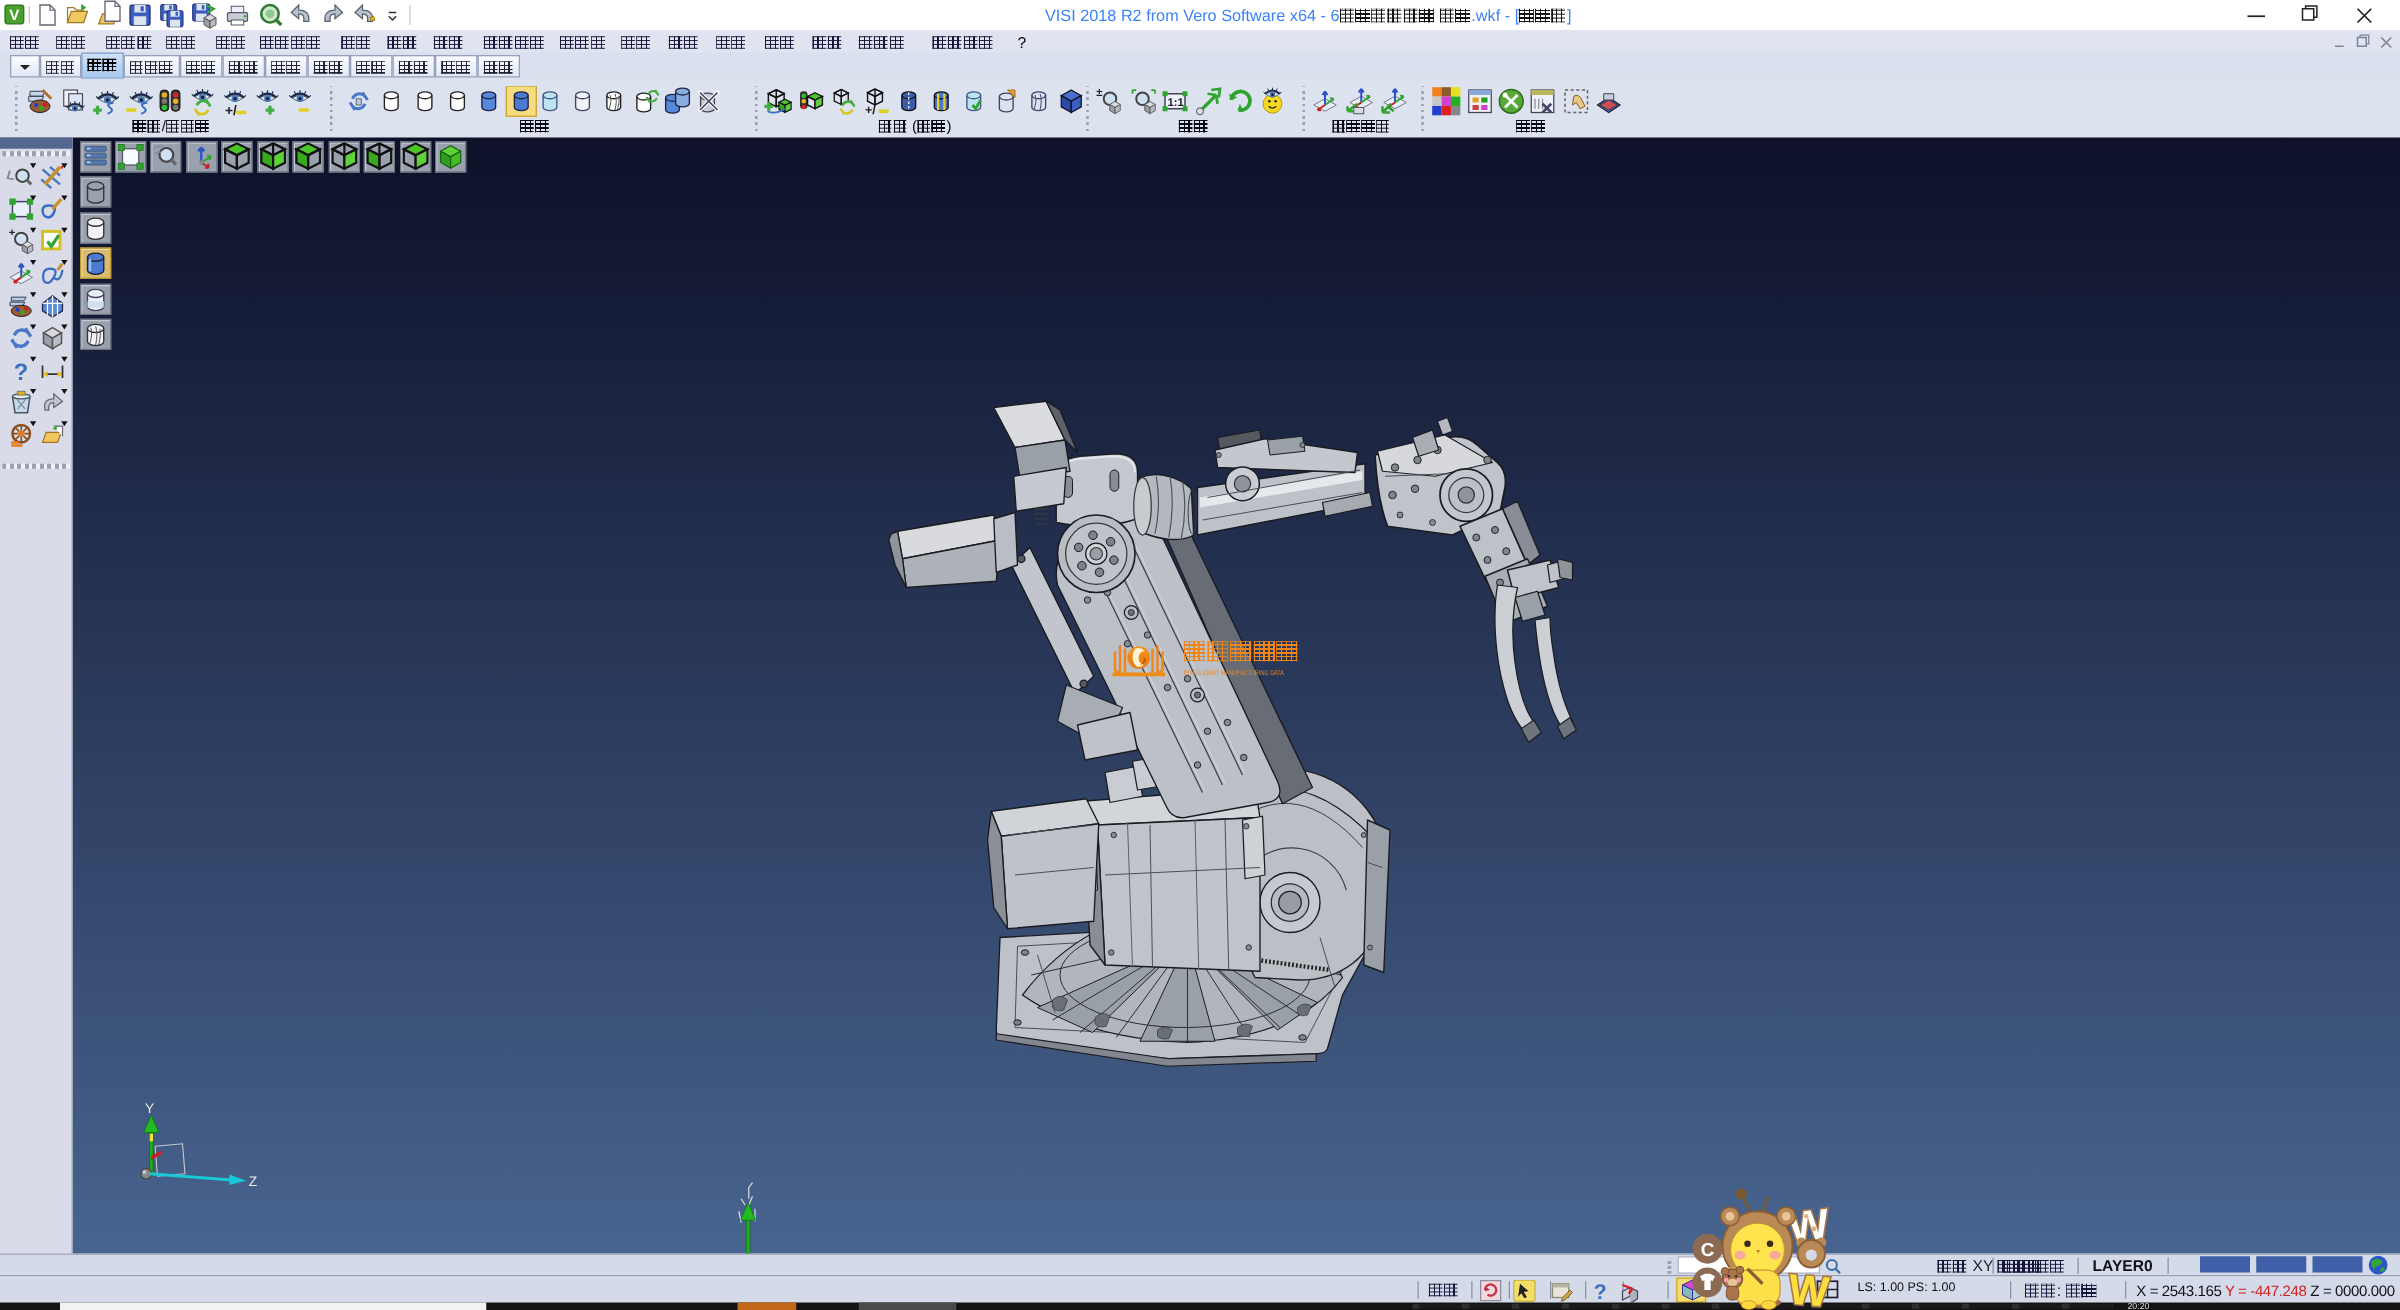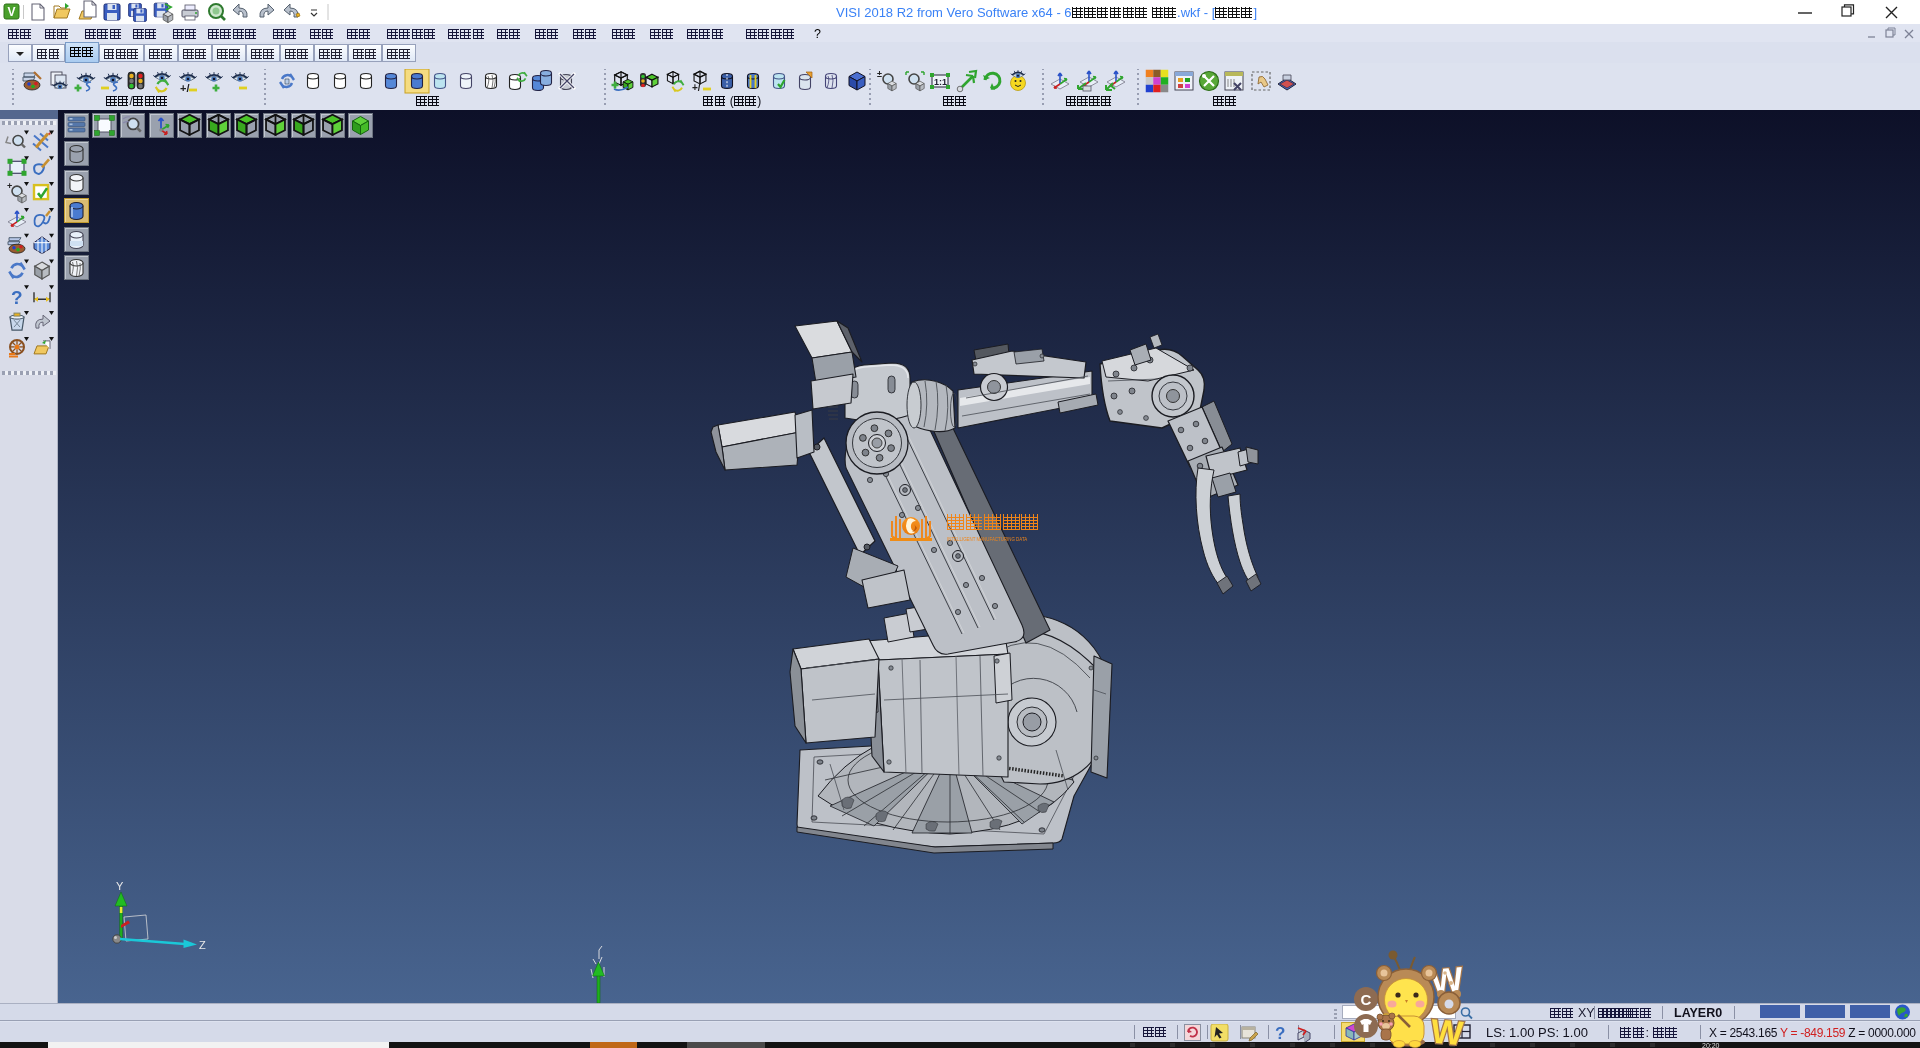--- a/index.html
+++ b/index.html
@@ -1123,25 +1123,25 @@
  <svg class="ab" style="left:1344px;top:1px" width="20" height="18">
       <path d="M10 1 L18 5 L10 9 L2 5 Z" fill="#d048d0" stroke="#3030a0" stroke-width=".8"></path>
       <path d="M2 5 L10 9 L10 17 L2 13 Z" fill="#88b8b8" stroke="#3030a0" stroke-width=".8"></path>
       <path d="M18 5 L10 9 L10 17 L18 13 Z" fill="#a8c8c8" stroke="#3030a0" stroke-width=".8"></path>
     </svg>
  <svg class="ab" style="left:1452px;top:1px" width="22" height="18">
       <rect x="2" y="2" width="16" height="13" fill="none" stroke="#223" stroke-width="1.4"></rect>
       <line x1="10" y1="2" x2="10" y2="15" stroke="#223" stroke-width="1.2"></line>
       <line x1="2" y1="8.5" x2="18" y2="8.5" stroke="#223" stroke-width="1.2"></line>
     </svg>
- <span class="ab" style="left:1486px;top:3px;font-size:13px;color:#10101c">LS: 1.00 PS: 1.00</span>
+ <span class="ab" style="left:1486px;top:3px;font-size:10px;color:#10101c">LS: 1.00 PS: 1.00</span>
  <div class="ab" style="left:1608px;top:3px;width:1px;height:14px;background:#8a90a5"></div>
  <span class="ab t12 cj" style="left:1620px;top:3px;font-size:13px;--c:#16163a"><i class="hz"></i><i class="hz"></i>: <i class="hz"></i><i class="hz"></i></span>
  <div class="ab" style="left:1700px;top:3px;width:1px;height:14px;background:#8a90a5"></div>
- <span class="ab" style="left:1709px;top:4px;font-size:12px;letter-spacing:-0.3px;color:#10101c;white-space:nowrap">X = 2543.165 <span style="color:#d02020">Y = -849.159</span> Z = 0000.000</span>
+ <span class="ab" style="left:1709px;top:4px;font-size:12px;letter-spacing:-0.3px;color:#10101c;white-space:nowrap">X = 2543.165 <span style="color:#d02020">Y = -447.248</span> Z = 0000.000</span>
 </div>
 <div class="ab" id="task">
  <div class="ab" style="left:48px;top:0;width:341px;height:6px;background:#f2f2f2"></div>
  <div class="ab" style="left:590px;top:0;width:47px;height:6px;background:#c06818"></div>
  <div class="ab" style="left:687px;top:0;width:78px;height:6px;background:#4a4a4a"></div>
  <div class="ab" style="left:1130px;top:1px;width:560px;height:4px;background:repeating-linear-gradient(90deg,#2e2e2e 0 5px,#191919 5px 40px)"></div>
  <span class="ab" style="left:1702px;top:0;font-size:7px;color:#ddd">20:20</span>
 </div>
 <svg class="ab" style="left:1345px;top:945px;z-index:9" width="125" height="103" viewBox="0 0 125 103" id="mascot">
  <ellipse cx="63" cy="97" rx="17" ry="4.5" fill="#9a6d4a"></ellipse>

